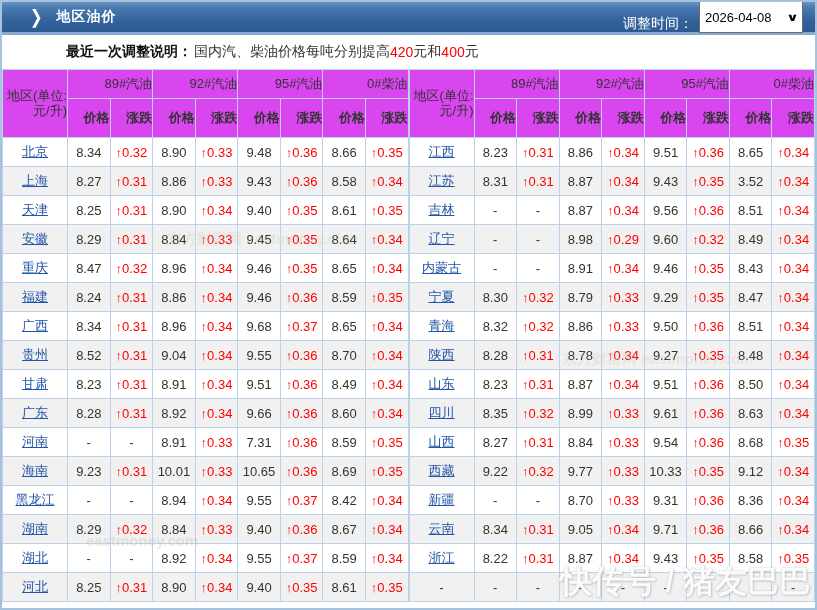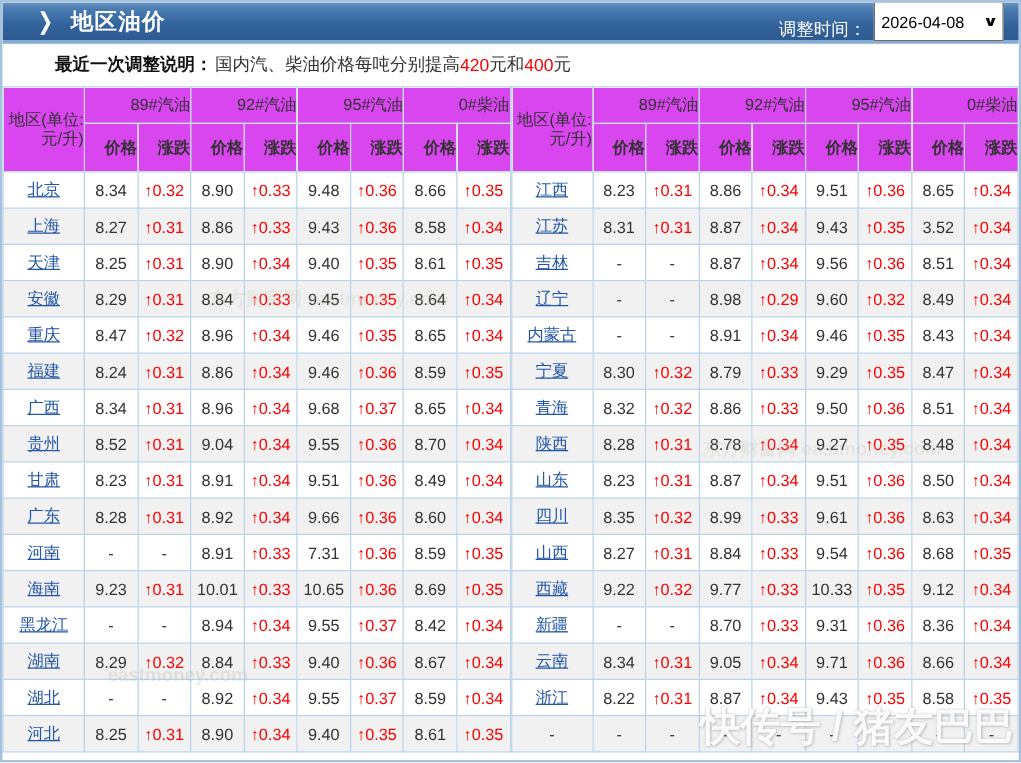--- a/index.html
+++ b/index.html
@@ -11,32 +11,32 @@
     border:2px solid #a6c3de; background:#fff; overflow:hidden;
   }
 
   
   .titlebar {
     height:33px; display:flex; align-items:center;
     background:linear-gradient(#6a94c4 0%, #4a7bb1 18%, #33639c 60%, #2d5a90 100%);
     border-bottom:3px solid #84abd4; color:#fff; padding:0 12px;
   }
   .chev { font-weight:bold; font-size:15px; margin:0 14px 0 16px; transform:scaleY(1.25); }
-  .title { font-weight:bold; font-size:18px; letter-spacing:1px; }
+  .title { font-weight:bold; font-size:14px; letter-spacing:1px; }
   .timebox { margin-left:auto; display:flex; align-items:flex-end; font-size:14px; }
   .fake-select {
     margin-left:6px; width:104px; height:22px; background:#fff; color:#000;
     border:1px solid #6b6b6b; display:flex; align-items:center;
     justify-content:space-between; padding:15px 5px; font-size:13px; cursor:pointer;
   }
   .fake-select .dd { font-size:11px; font-weight:bold; transform:scaleX(1.4); }
 
   
   .notice {
-    height:34px; display:flex; align-items:center; padding-left:42px;
+    height:34px; display:flex; align-items:center; padding-left:64px;
     font-size:14px; color:#333;
   }
   .notice .lbl { font-weight:bold; color:#111; margin-right:2px; }
   .red { color:#ff0000; }
 
   
   .tables { display:flex; }
   table.price-table {
     width:50%; border-collapse:collapse; table-layout:fixed;
     font-size:13px; color:#333;

